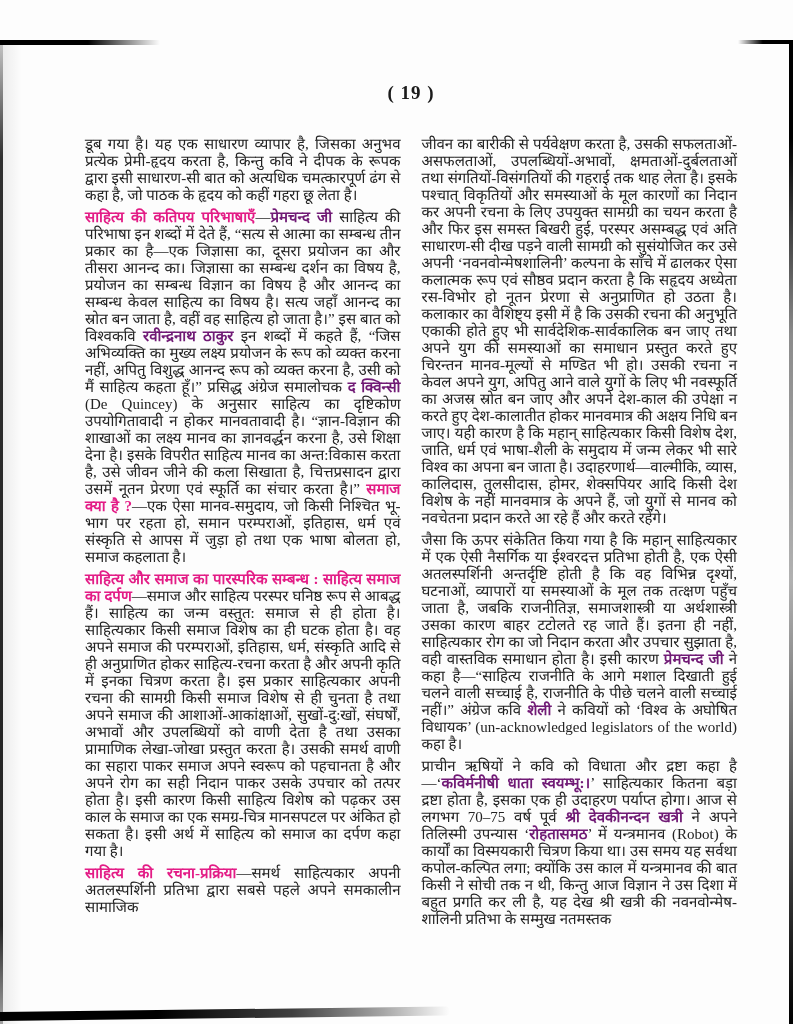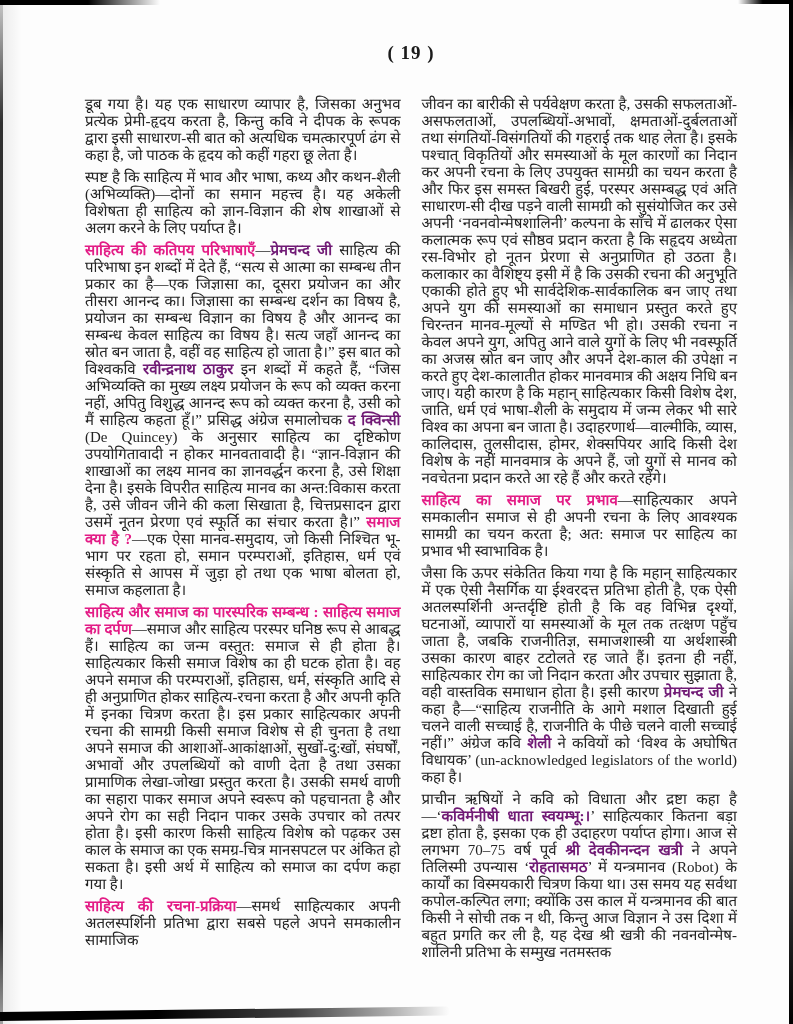--- a/index.html
+++ b/index.html
@@ -5,21 +5,21 @@
   html,body{margin:0;padding:0;}
   body{
     width:793px;height:1024px;
     background:#fdfdfd;
     position:relative;
     overflow:hidden;
     font-family:"Liberation Serif","DejaVu Serif",serif;
     color:#222;
   }
   .page{
-    position:absolute;inset:0;
+    position:absolute;inset:0;margin-top:40px;
   }
   .page-number{
     position:absolute;
     top:42px;left:85px;width:652px;
     text-align:center;
     font-weight:bold;
     font-size:19px;
     letter-spacing:1px;
     color:#1b1b1b;
   }
@@ -78,28 +78,26 @@
 </head>
 <body>
 
 <div class="page">
 
   <div class="page-number">( 19 )</div>
 
   <div class="columns">
     <div class="col" id="col-left">
         <p class="para"><span class="run-t">डूब गया है। यह एक साधारण व्यापार है, जिसका अनुभव प्रत्येक प्रेमी-हृदय करता है, किन्तु कवि ने दीपक के रूपक द्वारा इसी साधारण-सी बात को अत्यधिक चमत्कारपूर्ण ढंग से कहा है, जो पाठक के हृदय को कहीं गहरा छू लेता है।</span></p>
-        <p class="para"><span class="run-t">स्पष्ट है कि साहित्य में भाव और भाषा, कथ्य और कथन-शैली (अभिव्यक्ति)—दोनों का समान महत्त्व है। यह अकेली विशेषता ही साहित्य को ज्ञान-विज्ञान की शेष शाखाओं से अलग करने के लिए पर्याप्त है।</span></p>
         <p class="para"><span class="run-h" style="color: rgb(227, 28, 134);">साहित्य की कतिपय परिभाषाएँ</span><span class="run-t">—</span><span class="run-b">प्रेमचन्द जी</span><span class="run-t"> साहित्य की परिभाषा इन शब्दों में देते हैं, “सत्य से आत्मा का सम्बन्ध तीन प्रकार का है—एक जिज्ञासा का, दूसरा प्रयोजन का और तीसरा आनन्द का। जिज्ञासा का सम्बन्ध दर्शन का विषय है, प्रयोजन का सम्बन्ध विज्ञान का विषय है और आनन्द का सम्बन्ध केवल साहित्य का विषय है। सत्य जहाँ आनन्द का स्रोत बन जाता है, वहीं वह साहित्य हो जाता है।” इस बात को विश्वकवि </span><span class="run-b">रवीन्द्रनाथ ठाकुर</span><span class="run-t"> इन शब्दों में कहते हैं, “जिस अभिव्यक्ति का मुख्य लक्ष्य प्रयोजन के रूप को व्यक्त करना नहीं, अपितु विशुद्ध आनन्द रूप को व्यक्त करना है, उसी को मैं साहित्य कहता हूँ।” प्रसिद्ध अंग्रेज समालोचक </span><span class="run-b">द क्विन्सी</span><span class="run-t"> (De Quincey) के अनुसार साहित्य का दृष्टिकोण उपयोगितावादी न होकर मानवतावादी है। “ज्ञान-विज्ञान की शाखाओं का लक्ष्य मानव का ज्ञानवर्द्धन करना है, उसे शिक्षा देना है। इसके विपरीत साहित्य मानव का अन्त:विकास करता है, उसे जीवन जीने की कला सिखाता है, चित्तप्रसादन द्वारा उसमें नूतन प्रेरणा एवं स्फूर्ति का संचार करता है।” </span><span class="run-h" style="color: rgb(227, 28, 134);">समाज क्या है ?</span><span class="run-t">—एक ऐसा मानव-समुदाय, जो किसी निश्चित भू-भाग पर रहता हो, समान परम्पराओं, इतिहास, धर्म एवं संस्कृति से आपस में जुड़ा हो तथा एक भाषा बोलता हो, समाज कहलाता है।</span></p>
         <p class="para"><span class="run-h" style="color: rgb(227, 28, 134);">साहित्य और समाज का पारस्परिक सम्बन्ध : साहित्य समाज का दर्पण</span><span class="run-t">—समाज और साहित्य परस्पर घनिष्ठ रूप से आबद्ध हैं। साहित्य का जन्म वस्तुत: समाज से ही होता है। साहित्यकार किसी समाज विशेष का ही घटक होता है। वह अपने समाज की परम्पराओं, इतिहास, धर्म, संस्कृति आदि से ही अनुप्राणित होकर साहित्य-रचना करता है और अपनी कृति में इनका चित्रण करता है। इस प्रकार साहित्यकार अपनी रचना की सामग्री किसी समाज विशेष से ही चुनता है तथा अपने समाज की आशाओं-आकांक्षाओं, सुखों-दु:खों, संघर्षों, अभावों और उपलब्धियों को वाणी देता है तथा उसका प्रामाणिक लेखा-जोखा प्रस्तुत करता है। उसकी समर्थ वाणी का सहारा पाकर समाज अपने स्वरूप को पहचानता है और अपने रोग का सही निदान पाकर उसके उपचार को तत्पर होता है। इसी कारण किसी साहित्य विशेष को पढ़कर उस काल के समाज का एक समग्र-चित्र मानसपटल पर अंकित हो सकता है। इसी अर्थ में साहित्य को समाज का दर्पण कहा गया है।</span></p>
         <p class="para"><span class="run-h" style="color: rgb(227, 28, 134);">साहित्य की रचना-प्रक्रिया</span><span class="run-t">—समर्थ साहित्यकार अपनी अतलस्पर्शिनी प्रतिभा द्वारा सबसे पहले अपने समकालीन सामाजिक</span></p>
       </div>
     <div class="col" id="col-right">
         <p class="para"><span class="run-t">जीवन का बारीकी से पर्यवेक्षण करता है, उसकी सफलताओं-असफलताओं, उपलब्धियों-अभावों, क्षमताओं-दुर्बलताओं तथा संगतियों-विसंगतियों की गहराई तक थाह लेता है। इसके पश्चात् विकृतियों और समस्याओं के मूल कारणों का निदान कर अपनी रचना के लिए उपयुक्त सामग्री का चयन करता है और फिर इस समस्त बिखरी हुई, परस्पर असम्बद्ध एवं अति साधारण-सी दीख पड़ने वाली सामग्री को सुसंयोजित कर उसे अपनी ‘नवनवोन्मेषशालिनी’ कल्पना के साँचे में ढालकर ऐसा कलात्मक रूप एवं सौष्ठव प्रदान करता है कि सहृदय अध्येता रस-विभोर हो नूतन प्रेरणा से अनुप्राणित हो उठता है। कलाकार का वैशिष्ट्य इसी में है कि उसकी रचना की अनुभूति एकाकी होते हुए भी सार्वदेशिक-सार्वकालिक बन जाए तथा अपने युग की समस्याओं का समाधान प्रस्तुत करते हुए चिरन्तन मानव-मूल्यों से मण्डित भी हो। उसकी रचना न केवल अपने युग, अपितु आने वाले युगों के लिए भी नवस्फूर्ति का अजस्र स्रोत बन जाए और अपने देश-काल की उपेक्षा न करते हुए देश-कालातीत होकर मानवमात्र की अक्षय निधि बन जाए। यही कारण है कि महान् साहित्यकार किसी विशेष देश, जाति, धर्म एवं भाषा-शैली के समुदाय में जन्म लेकर भी सारे विश्व का अपना बन जाता है। उदाहरणार्थ—वाल्मीकि, व्यास, कालिदास, तुलसीदास, होमर, शेक्सपियर आदि किसी देश विशेष के नहीं मानवमात्र के अपने हैं, जो युगों से मानव को नवचेतना प्रदान करते आ रहे हैं और करते रहेंगे।</span></p>
-        <p class="para"><span class="run-h" style="color: rgb(227, 28, 134);">साहित्य का समाज पर प्रभाव</span><span class="run-t">—साहित्यकार अपने समकालीन समाज से ही अपनी रचना के लिए आवश्यक सामग्री का चयन करता है; अत: समाज पर साहित्य का प्रभाव भी स्वाभाविक है।</span></p>
         <p class="para"><span class="run-t">जैसा कि ऊपर संकेतित किया गया है कि महान् साहित्यकार में एक ऐसी नैसर्गिक या ईश्वरदत्त प्रतिभा होती है, एक ऐसी अतलस्पर्शिनी अन्तर्दृष्टि होती है कि वह विभिन्न दृश्यों, घटनाओं, व्यापारों या समस्याओं के मूल तक तत्क्षण पहुँच जाता है, जबकि राजनीतिज्ञ, समाजशास्त्री या अर्थशास्त्री उसका कारण बाहर टटोलते रह जाते हैं। इतना ही नहीं, साहित्यकार रोग का जो निदान करता और उपचार सुझाता है, वही वास्तविक समाधान होता है। इसी कारण </span><span class="run-b">प्रेमचन्द जी</span><span class="run-t"> ने कहा है—“साहित्य राजनीति के आगे मशाल दिखाती हुई चलने वाली सच्चाई है, राजनीति के पीछे चलने वाली सच्चाई नहीं।” अंग्रेज कवि </span><span class="run-b">शेली</span><span class="run-t"> ने कवियों को ‘विश्व के अघोषित विधायक’ (un-acknowledged legislators of the world) कहा है।</span></p>
         <p class="para"><span class="run-t">प्राचीन ऋषियों ने कवि को विधाता और द्रष्टा कहा है—‘</span><span class="run-b">कविर्मनीषी धाता स्वयम्भू:।</span><span class="run-t">’ साहित्यकार कितना बड़ा द्रष्टा होता है, इसका एक ही उदाहरण पर्याप्त होगा। आज से लगभग 70–75 वर्ष पूर्व </span><span class="run-b">श्री देवकीनन्दन खत्री</span><span class="run-t"> ने अपने तिलिस्मी उपन्यास ‘</span><span class="run-b">रोहतासमठ</span><span class="run-t">’ में यन्त्रमानव (Robot) के कार्यों का विस्मयकारी चित्रण किया था। उस समय यह सर्वथा कपोल-कल्पित लगा; क्योंकि उस काल में यन्त्रमानव की बात किसी ने सोची तक न थी, किन्तु आज विज्ञान ने उस दिशा में बहुत प्रगति कर ली है, यह देख श्री खत्री की नवनवोन्मेष- शालिनी प्रतिभा के सम्मुख नतमस्तक</span></p>
       </div>
   </div>
 
   <div class="edge edge-left-shadow"></div>
   <div class="edge edge-top-left"></div>
   <div class="edge edge-top-right"></div>
   <div class="edge edge-left"></div>
   <div class="edge edge-right"></div>

